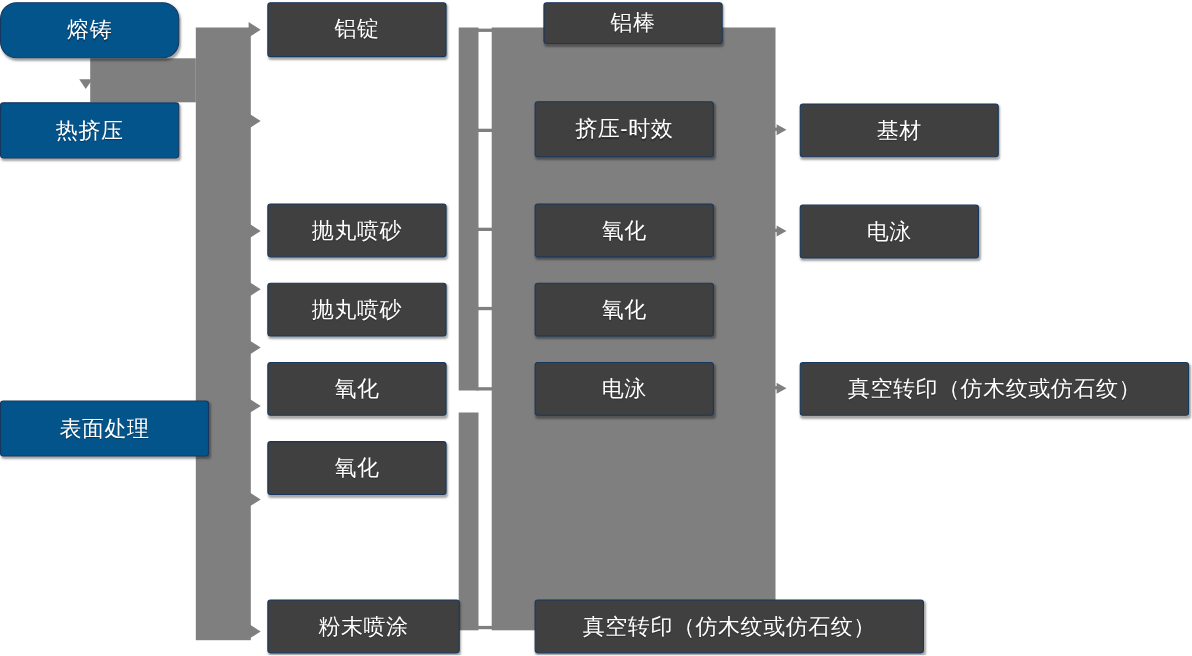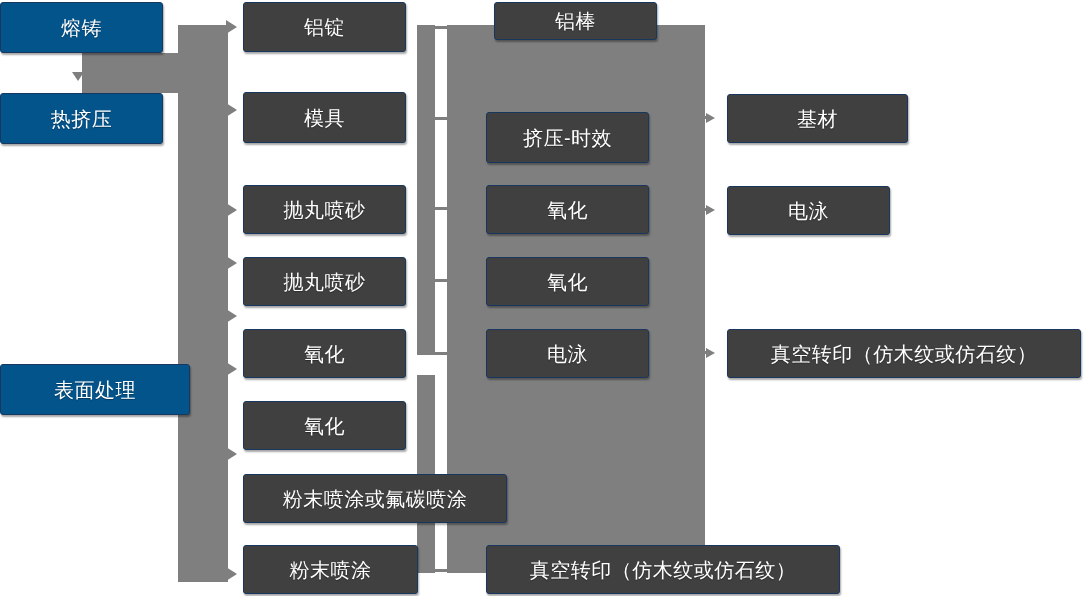--- a/index.html
+++ b/index.html
@@ -108,45 +108,43 @@
 
   <div class="gray" style="left:447px; top:25px; width:258px; height:548px;"></div>
 
   <div class="arrow-r-sm" style="left:706px; top:113px;"></div>
   <div class="arrow-r-sm" style="left:706px; top:205px;"></div>
   <div class="arrow-r-sm" style="left:706px; top:348px;"></div>
   <div class="arrow-stem" style="left:696px; top:116px; width:12px;"></div>
   <div class="arrow-stem" style="left:696px; top:208px; width:12px;"></div>
   <div class="arrow-stem" style="left:696px; top:351px; width:12px;"></div>
 
-  <div class="box dark" style="left:0px; top:2px; width:163px; height:51px;">熔铸</div>
+  <div class="box dark" style="left:0px; top:2px; width:163px; height:51px;border-radius:15px;">熔铸</div>
 
   <div class="box dark" style="left:0px; top:93px; width:163px; height:51px;">热挤压</div>
 
   <div class="box dark" style="left:0px; top:364px; width:190px; height:51px;">表面处理</div>
 
   <div class="box light" style="left:243px; top:2px; width:163px; height:50px;">铝锭</div>
 
-  <div class="box light" style="left:243px; top:92px; width:163px; height:51px;">模具</div>
 
   <div class="box light" style="left:243px; top:185px; width:163px; height:49px;">抛丸喷砂</div>
 
   <div class="box light" style="left:243px; top:257px; width:163px; height:49px;">抛丸喷砂</div>
 
   <div class="box light" style="left:243px; top:329px; width:163px; height:49px;">氧化</div>
 
   <div class="box light" style="left:243px; top:401px; width:163px; height:49px;">氧化</div>
 
-  <div class="box light" style="left:243px; top:474px; width:264px; height:49px;">粉末喷涂或氟碳喷涂</div>
 
   <div class="box light" style="left:243px; top:545px; width:175px; height:49px;">粉末喷涂</div>
 
   <div class="box light" style="left:494px; top:2px; width:163px; height:38px;">铝棒</div>
 
-  <div class="box light" style="left:486px; top:92px; width:163px; height:51px;margin-top:20px;">挤压-时效</div>
+  <div class="box light" style="left:486px; top:92px; width:163px; height:51px;">挤压-时效</div>
 
   <div class="box light" style="left:486px; top:185px; width:163px; height:49px;">氧化</div>
 
   <div class="box light" style="left:486px; top:257px; width:163px; height:49px;">氧化</div>
 
   <div class="box light" style="left:486px; top:329px; width:163px; height:49px;">电泳</div>
 
   <div class="box light" style="left:486px; top:545px; width:354px; height:49px;">真空转印（仿木纹或仿石纹）</div>
 
   <div class="box light" style="left:727px; top:94px; width:181px; height:49px;">基材</div>

